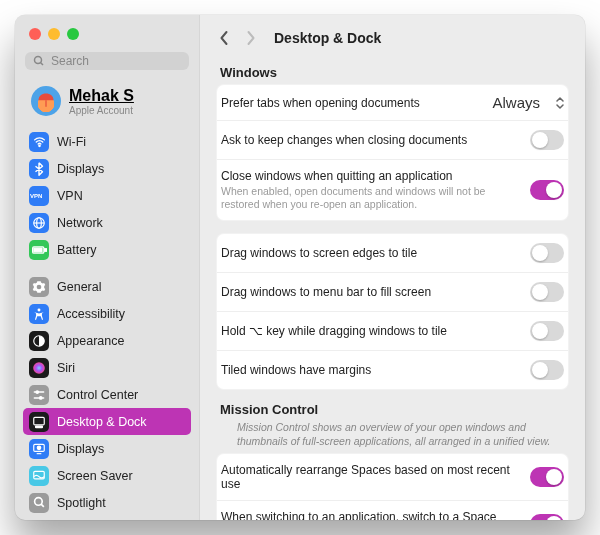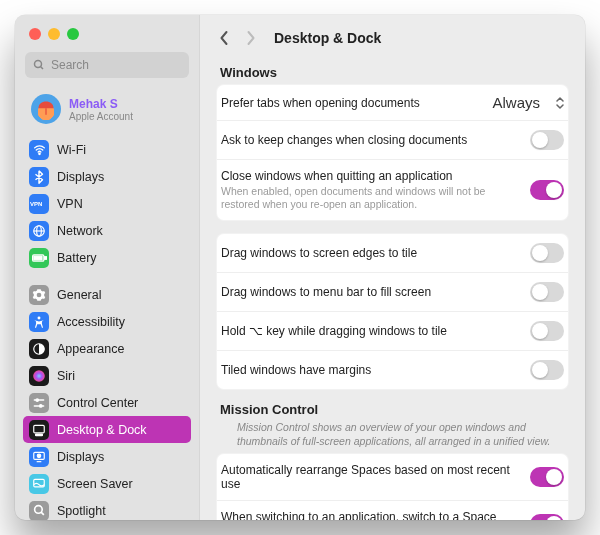--- a/index.html
+++ b/index.html
@@ -23,31 +23,31 @@
     background: rgba(0,0,0,0.04);
     border-right: 1px solid rgba(0,0,0,0.05);
     display: flex; flex-direction: column;
     overflow-y: auto;
   }
   .traffic { display: flex; gap: 7px; padding: 13px 0 10px 14px; }
   .tl { width: 12px; height: 12px; border-radius: 50%; }
   .tl.red{background:#ff5f57;} .tl.yellow{background:#febc2e;} .tl.green{background:#28c840;}
   .search {
     margin: 2px 10px 6px 10px;
-    height: 26px; border-radius: 6px;
+    height: 18px; border-radius: 6px;
     background: rgba(0,0,0,0.07);
     display: flex; align-items: center; gap: 6px; padding: 0 8px;
     font-size: 12px; color: #888;
   }
   .account {
     display:flex; align-items:center; gap:8px;
     margin:6px 10px 4px 10px; padding:4px 6px;
   }
   .avatar { width:30px;height:30px;border-radius:50%; background: radial-gradient(circle at 50% 60%, #ff9c54 35%, #4da3e8 36%); display:flex;align-items:center;justify-content:center;}
-  .account .name { font-size:12px; font-weight:600; color:#8b5cf6; }
+  .account .name { font-size:16px; font-weight:600; color:#000000;text-decoration:underline; }
   .account .sub { font-size:10px; color:#888; }
   .sb-list { list-style:none; padding:4px 8px 12px 8px; overflow-y:auto; flex:1;}
   .sb-item {
     display:flex; align-items:center; gap:8px;
     height:27px; padding:0 6px; border-radius:5px;
     font-size:12.5px; color:#222; cursor:default;text-align:right;
   }
   .sb-item.selected { background:#bd34b4; color:#fff; }
   .sb-gap { height:10px; }
   .sb-icon {

